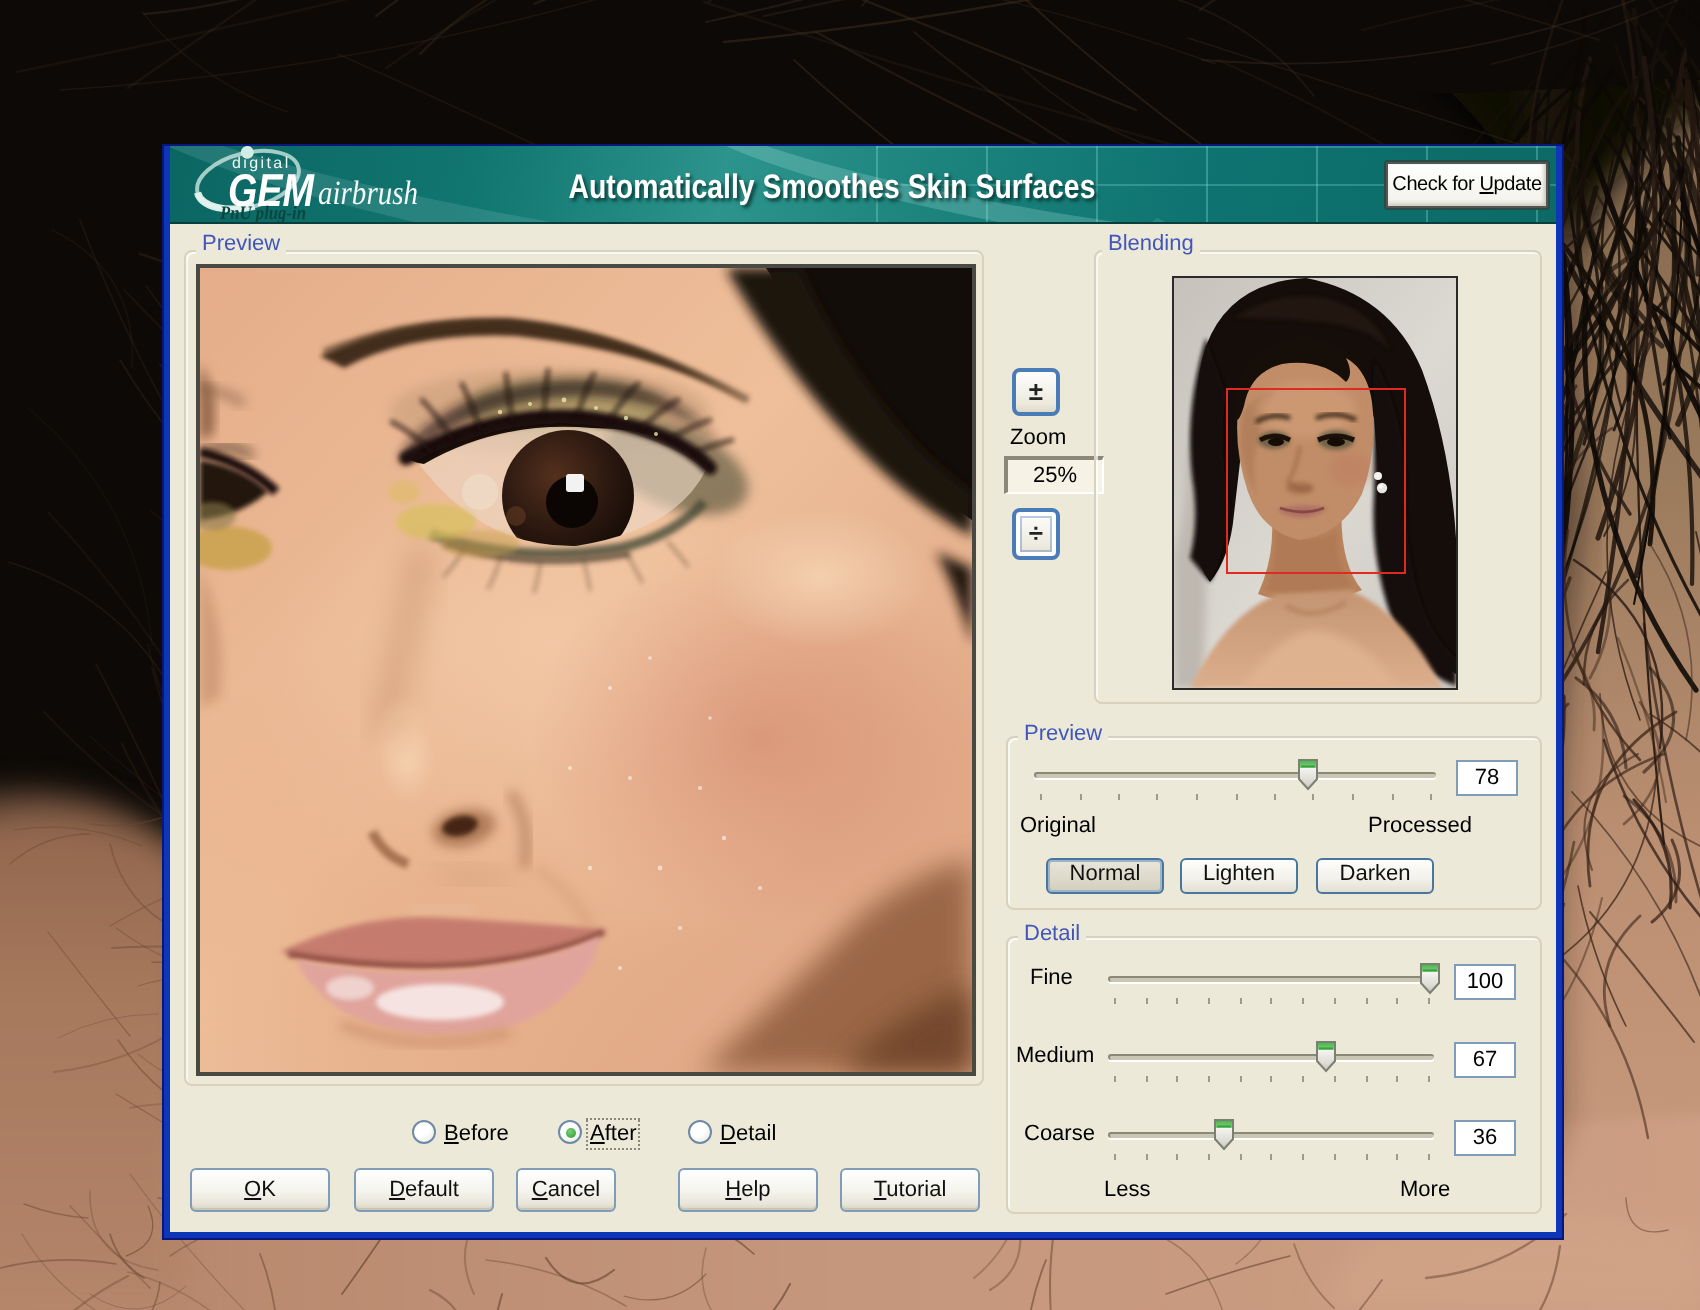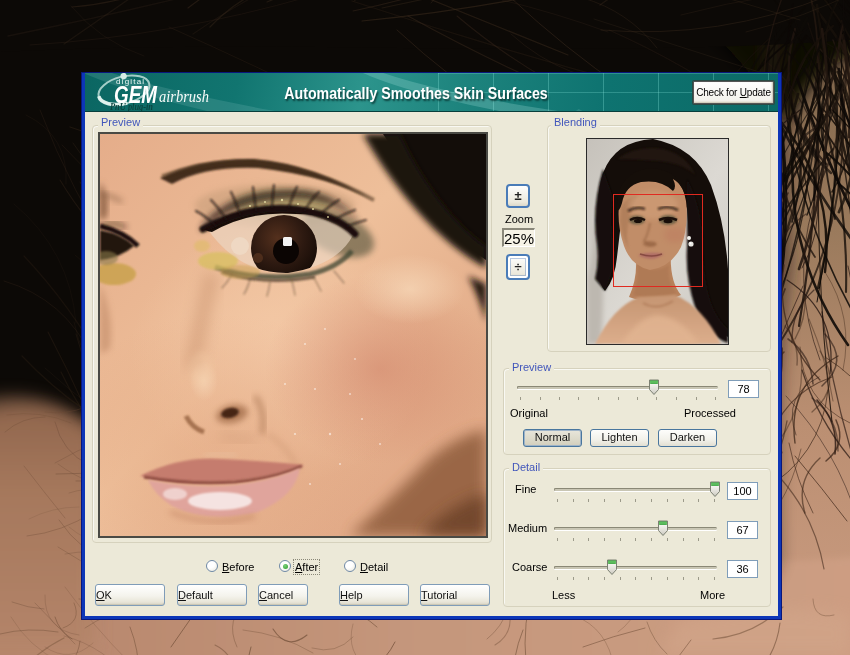--- a/index.html
+++ b/index.html
@@ -31,21 +31,21 @@
  border:10px solid rgba(190,240,235,0.22);border-top-color:transparent;border-left-color:transparent;transform:rotate(7deg)}
 #headline{position:absolute;left:111px;top:11px;width:440px;text-align:center;color:#fff;font-size:17px;
  font-weight:bold;transform:scaleX(0.835);letter-spacing:0px;text-shadow:1.5px 1.5px 2px rgba(5,40,38,0.8);white-space:nowrap}
 #updbtn{position:absolute;left:608px;top:8px;width:81px;height:23px;background:linear-gradient(180deg,#fff,#f2f1ea);
  border:1px solid #555;box-shadow:0 0 0 1px #2a4a44, inset -1px -1px 2px #c8c4b0;border-radius:1px;
  font-size:10px;color:#000;text-align:center;line-height:21px;white-space:nowrap;letter-spacing:-0.2px}
 #client{position:absolute;left:0;top:39px;width:693px;height:504px}
 .group{position:absolute;border:1px solid #d6d2bd;border-radius:4px;box-shadow:inset 1px 1px 0 rgba(255,255,255,0.7)}
 .glabel{position:absolute;font-size:11px;color:#4156bb;background:#ece9d8;padding:0 3px;white-space:nowrap}
 .btn{position:absolute;height:22px;border:1px solid #7f9cb8;border-radius:3px;font-size:11px;color:#111;
- text-align:left;line-height:20px;background:linear-gradient(180deg,#ffffff 0%,#f4f3ec 55%,#e8e5d8 85%,#d6d2c2 100%);
+ text-align:center;line-height:20px;background:linear-gradient(180deg,#ffffff 0%,#f4f3ec 55%,#e8e5d8 85%,#d6d2c2 100%);
  box-shadow:inset 0 -1px 0 #cbc7b6}
 .sbtn{position:absolute;width:59px;height:18px;border:1.5px solid #49769e;border-radius:3px;font-size:11px;color:#111;
  text-align:center;line-height:15px;background:linear-gradient(180deg,#fdfdfb 0%,#f2f1ea 60%,#e2dfd2 100%)}
 .sbtn.sel{background:linear-gradient(180deg,#e8e6db 0%,#dcd9c9 60%,#d2cebc 100%);box-shadow:inset 0 0 0 1px #9db3c8}
 .track{position:absolute;height:3px;border-radius:2px;background:#c9c6b4;
  border-top:1px solid #8a8876;border-left:1px solid #8a8876;box-shadow:0 1px 0 #fff}
 #client i{position:absolute;width:1px;height:3px;background:#9c9a8a}
 .vbox{position:absolute;width:31px;height:18px;background:#fff;border:1px solid #7f9db9;font-size:11px;
  color:#000;text-align:center;line-height:16px}
 .lbl{position:absolute;font-size:11px;color:#000;white-space:nowrap}
@@ -515,23 +515,23 @@
                   <circle cx="195" cy="300" r="1.1"></circle>
                   <circle cx="225" cy="195" r="0.9"></circle>
 <circle cx="185" cy="250" r="1"></circle>
                   <circle cx="210" cy="350" r="1"></circle>
                   <circle cx="255" cy="225" r="0.9"></circle>
 </g>
 </svg></div>
 
     <div class="zbtn" style="left:421px;top:72px">±</div>
     <div class="lbl" style="left:420px;top:101px">Zoom</div>
-    <div style="position:absolute;left:417px;top:116px;width:33px;height:19px;background:#f6f3e6;
+    <div style="position:absolute;left:417px;top:116px;width:50px;height:19px;background:#f6f3e6;
       border-top:2px solid #8a887a;border-left:2px solid #8a887a;border-right:1px solid #fff;border-bottom:1px solid #fff;
-      font-size:15px;text-align:center;line-height:17px;color:#000">25%</div>
+      font-size:11px;text-align:center;line-height:17px;color:#000">25%</div>
     <div class="zbtn" style="left:421px;top:142px;height:26px;line-height:22px;box-shadow:inset 0 0 0 2px #fff, inset 0 0 0 3px rgba(60,110,180,0.35)">÷</div>
 
     <div class="group" style="left:462px;top:13px;width:224px;height:227px"></div>
     <div class="glabel" style="left:466px;top:4px">Blending</div>
     <div style="position:absolute;left:501px;top:26px;width:143px;height:207px;border:1px solid #2a2a2a;background:#d8d5d0"><svg width="141" height="205" viewBox="0 0 141 205">
 <defs>
  <linearGradient id="nbg" x1="0" y1="0" x2="1" y2="1">
   <stop offset="0" stop-color="#c6c2bb"></stop>
                     <stop offset="0.55" stop-color="#dcd9d3"></stop>
                     <stop offset="1" stop-color="#cac6bf"></stop>

